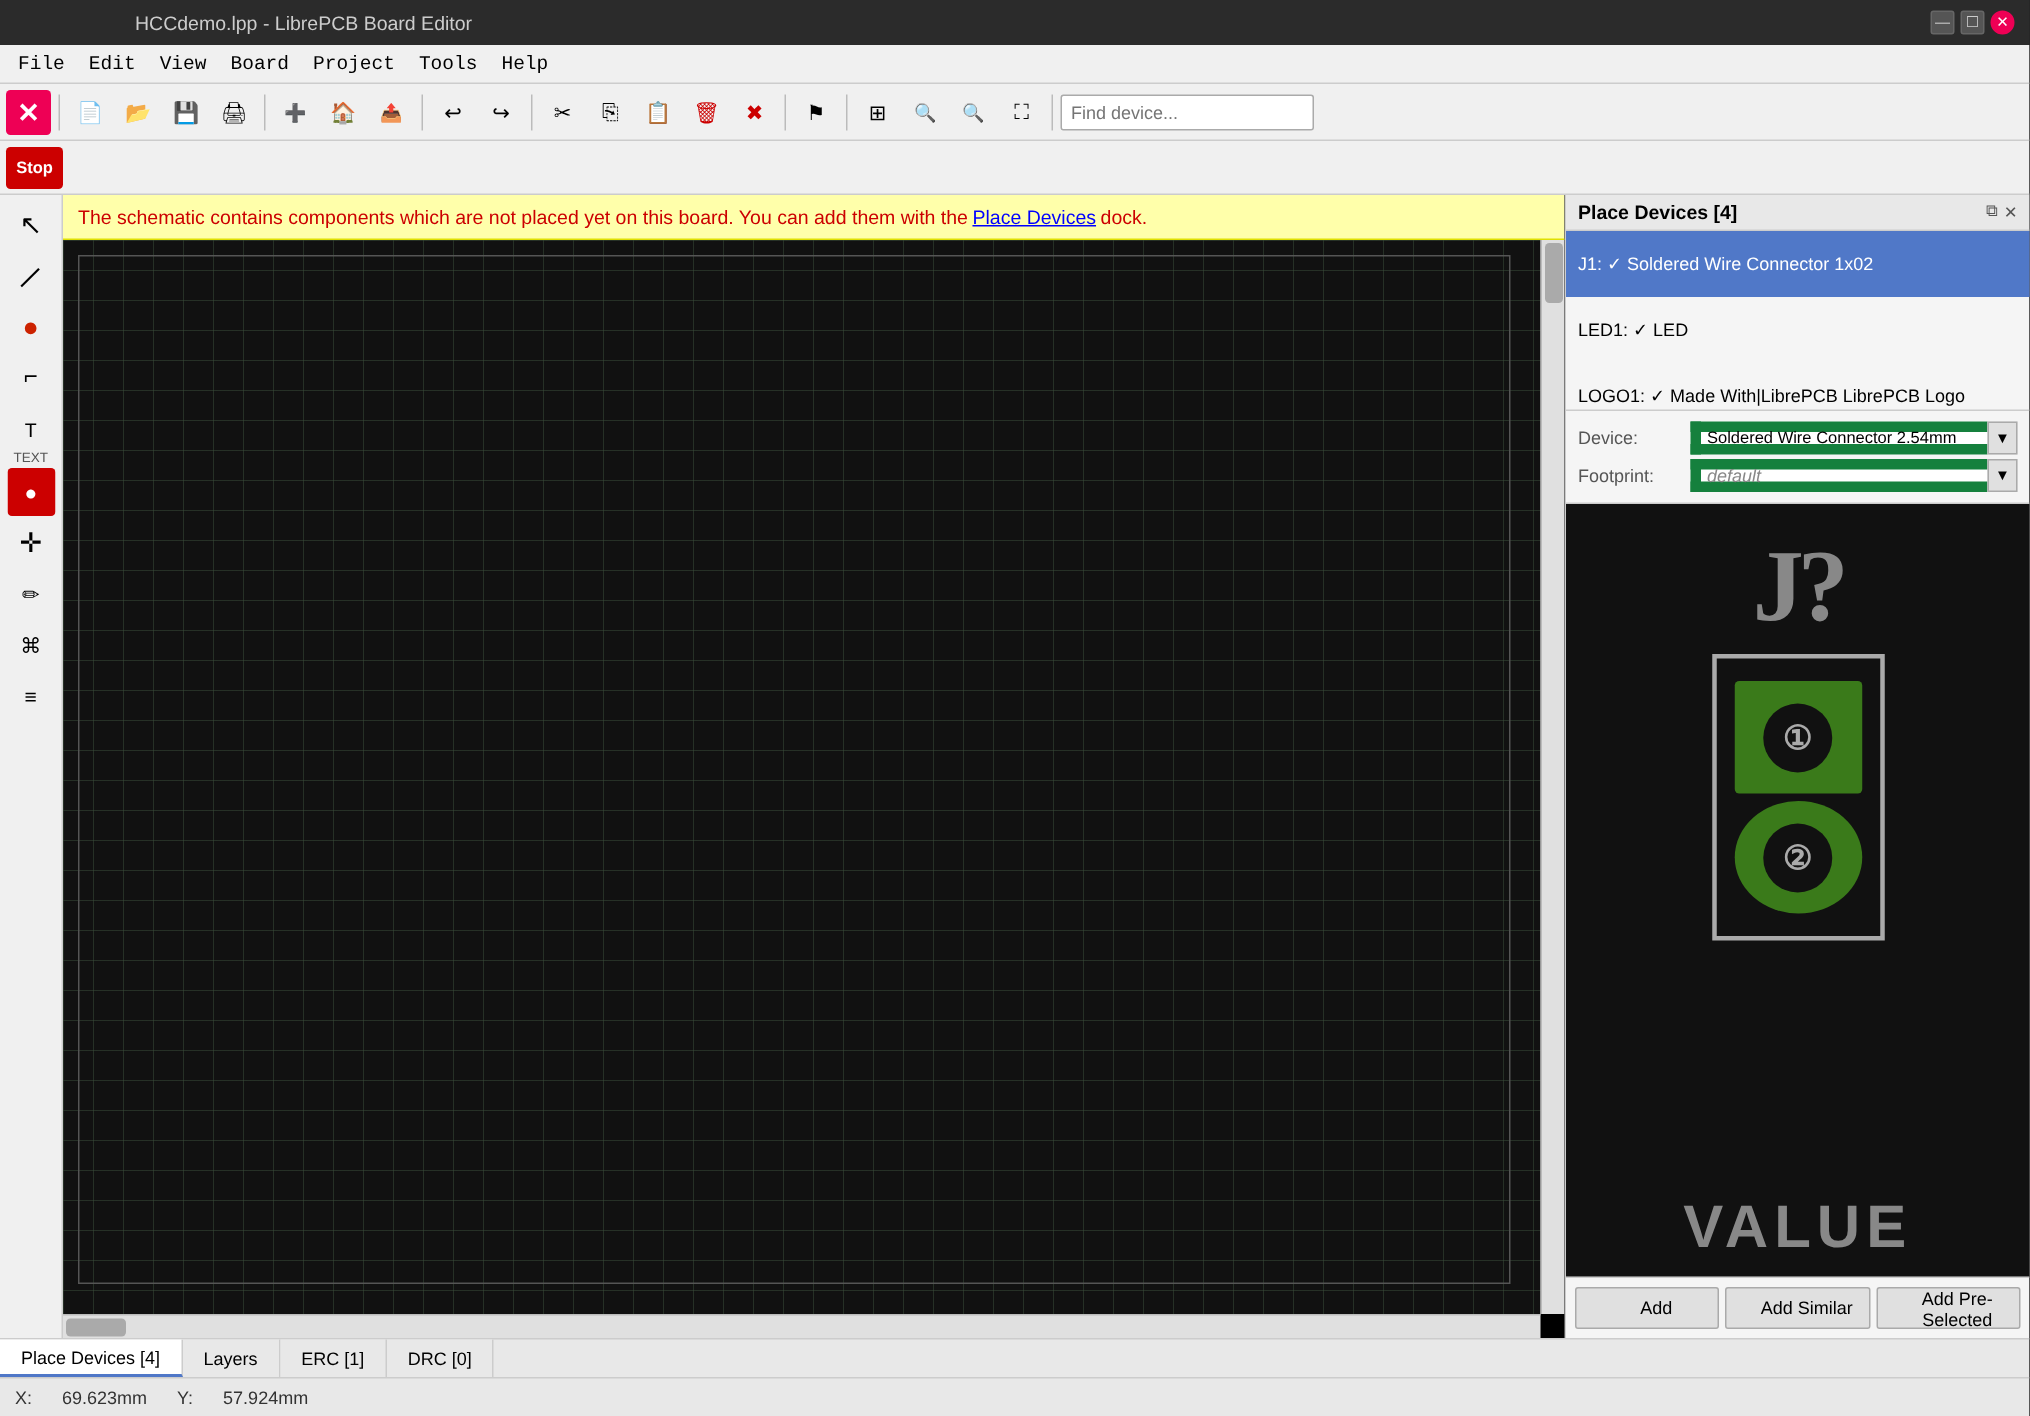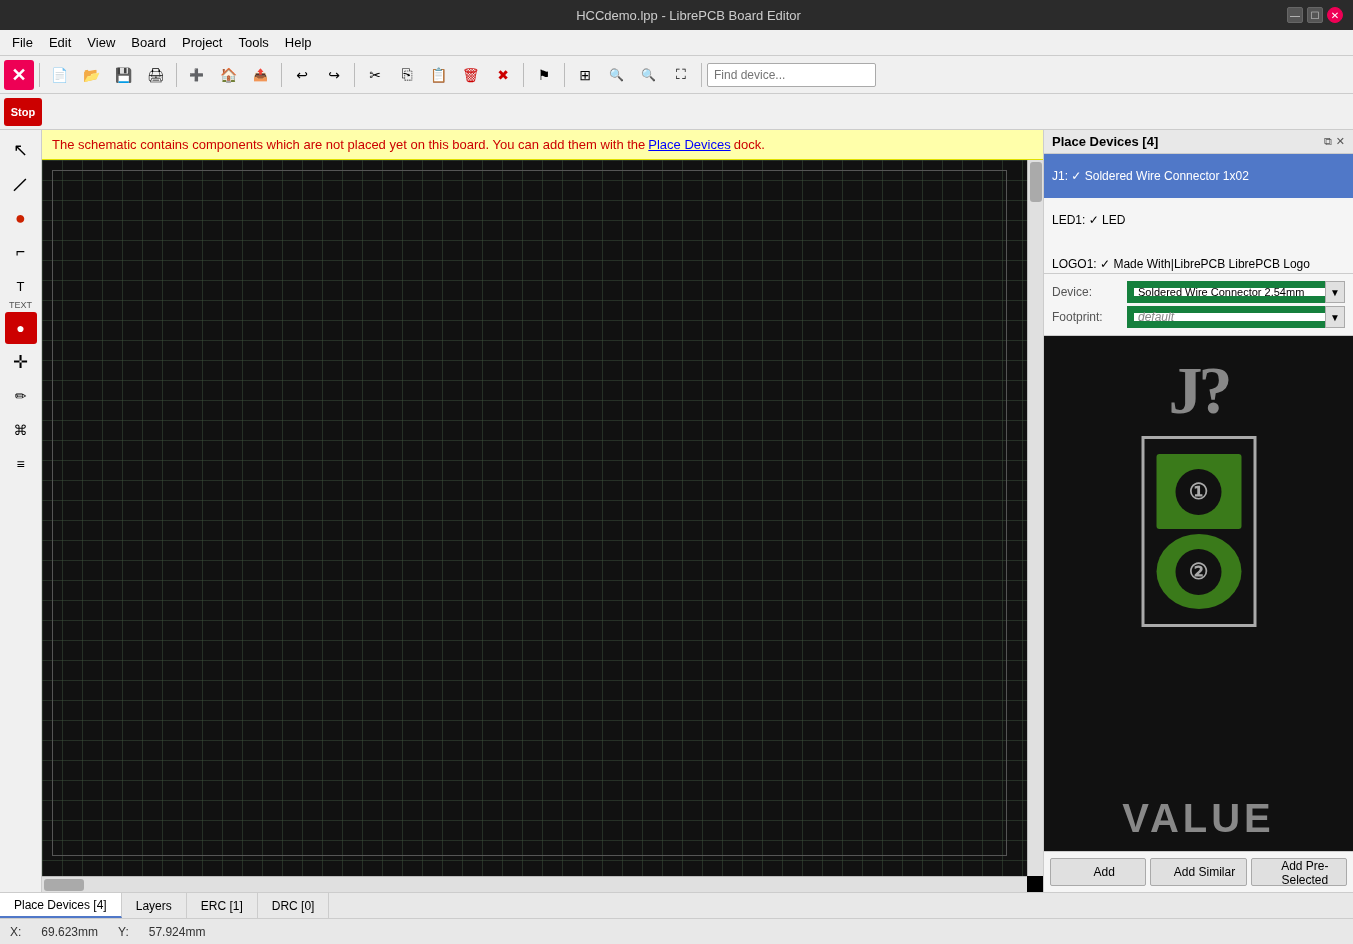--- a/index.html
+++ b/index.html
@@ -2,30 +2,30 @@
 <html><head>
   <meta charset="utf-8">
   <style>
     * { box-sizing: border-box; margin: 0; padding: 0; }
     body { width: 1353px; height: 944px; overflow: hidden; font-family: 'Segoe UI', Arial, sans-serif; font-size: 13px; background: #3c3c3c; }
 
     
     #titlebar {
       width: 100%; height: 30px; background: #2b2b2b; display: flex; align-items: center; justify-content: space-between; padding: 0 10px; color: #ccc;
     }
-    #titlebar .title { flex: 1; text-align: center; font-size: 13px; }
+    #titlebar .title { flex: 1; text-align: left; font-size: 13px; }
     #titlebar .win-controls { display: flex; gap: 4px; }
     .win-btn { width: 16px; height: 16px; border-radius: 2px; border: 1px solid #666; background: #555; display: flex; align-items: center; justify-content: center; font-size: 10px; color: #ccc; cursor: pointer; }
     .win-btn.close { background: #e05; border-color: #e05; color: #fff; border-radius: 50%; }
 
     
     #menubar {
       width: 100%; height: 26px; background: #f0f0f0; display: flex; align-items: center; padding: 0 4px; border-bottom: 1px solid #ccc;
     }
-    .menu-item { padding: 2px 8px; cursor: pointer; font-size: 13px; color: #000; }
+    .menu-item { padding: 2px 8px; cursor: pointer; font-size: 13px; color: #000; font-family: Liberation Mono, monospace; }
 
     
     #toolbar {
       width: 100%; height: 38px; background: #f0f0f0; display: flex; align-items: center; padding: 2px 4px; gap: 2px; border-bottom: 1px solid #ccc;
     }
     .tb-btn {
       width: 30px; height: 30px; border: 1px solid transparent; background: transparent; display: flex; align-items: center; justify-content: center; cursor: pointer; border-radius: 2px; font-size: 14px;
     }
     .tb-sep { width: 1px; height: 24px; background: #bbb; margin: 0 3px; }
     .tb-search { flex: 0 0 140px; height: 24px; border: 1px solid #aaa; padding: 0 6px; font-size: 12px; border-radius: 2px; background: #fff; }

